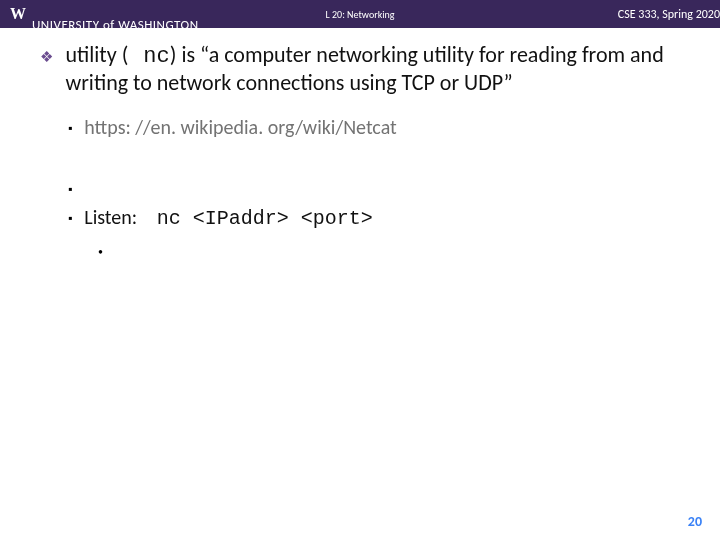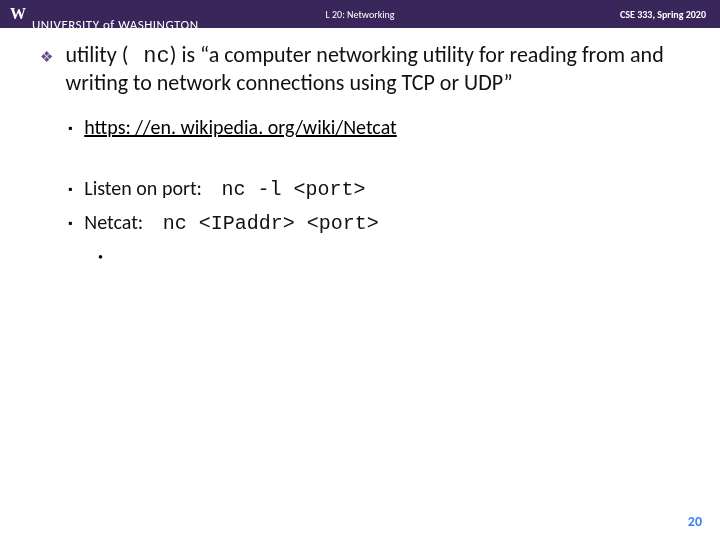--- a/index.html
+++ b/index.html
@@ -11,39 +11,39 @@
       display: flex;
       align-items: center;
       color: #fff;
       font-size: 11px;
       position: relative;
     }
     .uw-logo { display: flex; align-items: center; gap: 6px; padding-left: 10px; }
     .w-mark { font-family: Georgia, serif; font-weight: bold; font-size: 16px; color: #fff; }
     .uw-text { font-size: 13px; letter-spacing: 0.5px; margin-top: 20px; }
     .hdr-center { position: absolute; left: 50%; transform: translateX(-50%); font-size: 10px; color: #fff; }
-    .hdr-right { margin-left: auto; padding-right: 14px; font-size: 10px; color: #fff; font-weight: bold; }
+    .hdr-right { margin-left: auto; font-size: 12px; color: #fff; }
     .title {
       font-size: 31px;
       font-weight: bold;
       color: #222;
       padding: 18px 26px 12px 26px;
       font-family: Calibri, Arial, sans-serif;
     }
     .body { padding: 0 32px 0 40px; color: #111; }
     .lvl1 { display: flex; margin-top: 14px; font-size: 22px; line-height: 1.2; }
     .lvl1 .bullet { color: #6b4d8f; font-size: 15px; margin-right: 12px; margin-top: 6px; flex-shrink: 0; }
     .lvl2 { display: flex; margin-top: 18px; font-size: 20px; line-height: 1.25; padding-left: 28px; }
     .lvl2 .bullet { color: #000; font-size: 12px; margin-right: 12px; margin-top: 6px; flex-shrink: 0; }
     .lvl2.tight { margin-top: 8px; }
     .lvl2.gap { margin-top: 36px; }
     .lvl3 { display: flex; margin-top: 10px; font-size: 17px; line-height: 1.25; padding-left: 58px; }
     .lvl3 .bullet { color: #000; font-size: 10px; margin-right: 10px; margin-top: 5px; flex-shrink: 0; }
     .mono { font-family: "Courier New", monospace; margin-left: 15px; }
-    .link { text-decoration: underline; color: #000000; }
+    .link { color: #737373; }
     .pagenum {
       position: absolute;
       right: 18px;
       bottom: 10px;
       color: #3b82f6;
       font-size: 14px;
       font-weight: bold;
     }
   </style>
 </head>
@@ -72,29 +72,26 @@
 
     <div class="lvl2">
       <span class="bullet">▪</span>
       <div>
         <span class="link">https: //en. wikipedia. org/wiki/Netcat</span>
       </div>
     </div>
 
     <div class="lvl2 gap">
       <span class="bullet">▪</span>
-      <div>
-        <span>Listen on port:  </span><span class="mono">nc -l &lt;port&gt;</span>
-      </div>
     </div>
 
     <div class="lvl2 tight">
       <span class="bullet">▪</span>
       <div>
-        <span>Netcat:  </span><span class="mono">nc &lt;IPaddr&gt; &lt;port&gt;</span>
+        <span>Listen:  </span><span class="mono">nc &lt;IPaddr&gt; &lt;port&gt;</span>
       </div>
     </div>
 
     <div class="lvl3">
       <span class="bullet">•</span>
     </div>
 
   </div>
 
   <div class="pagenum">20</div>

